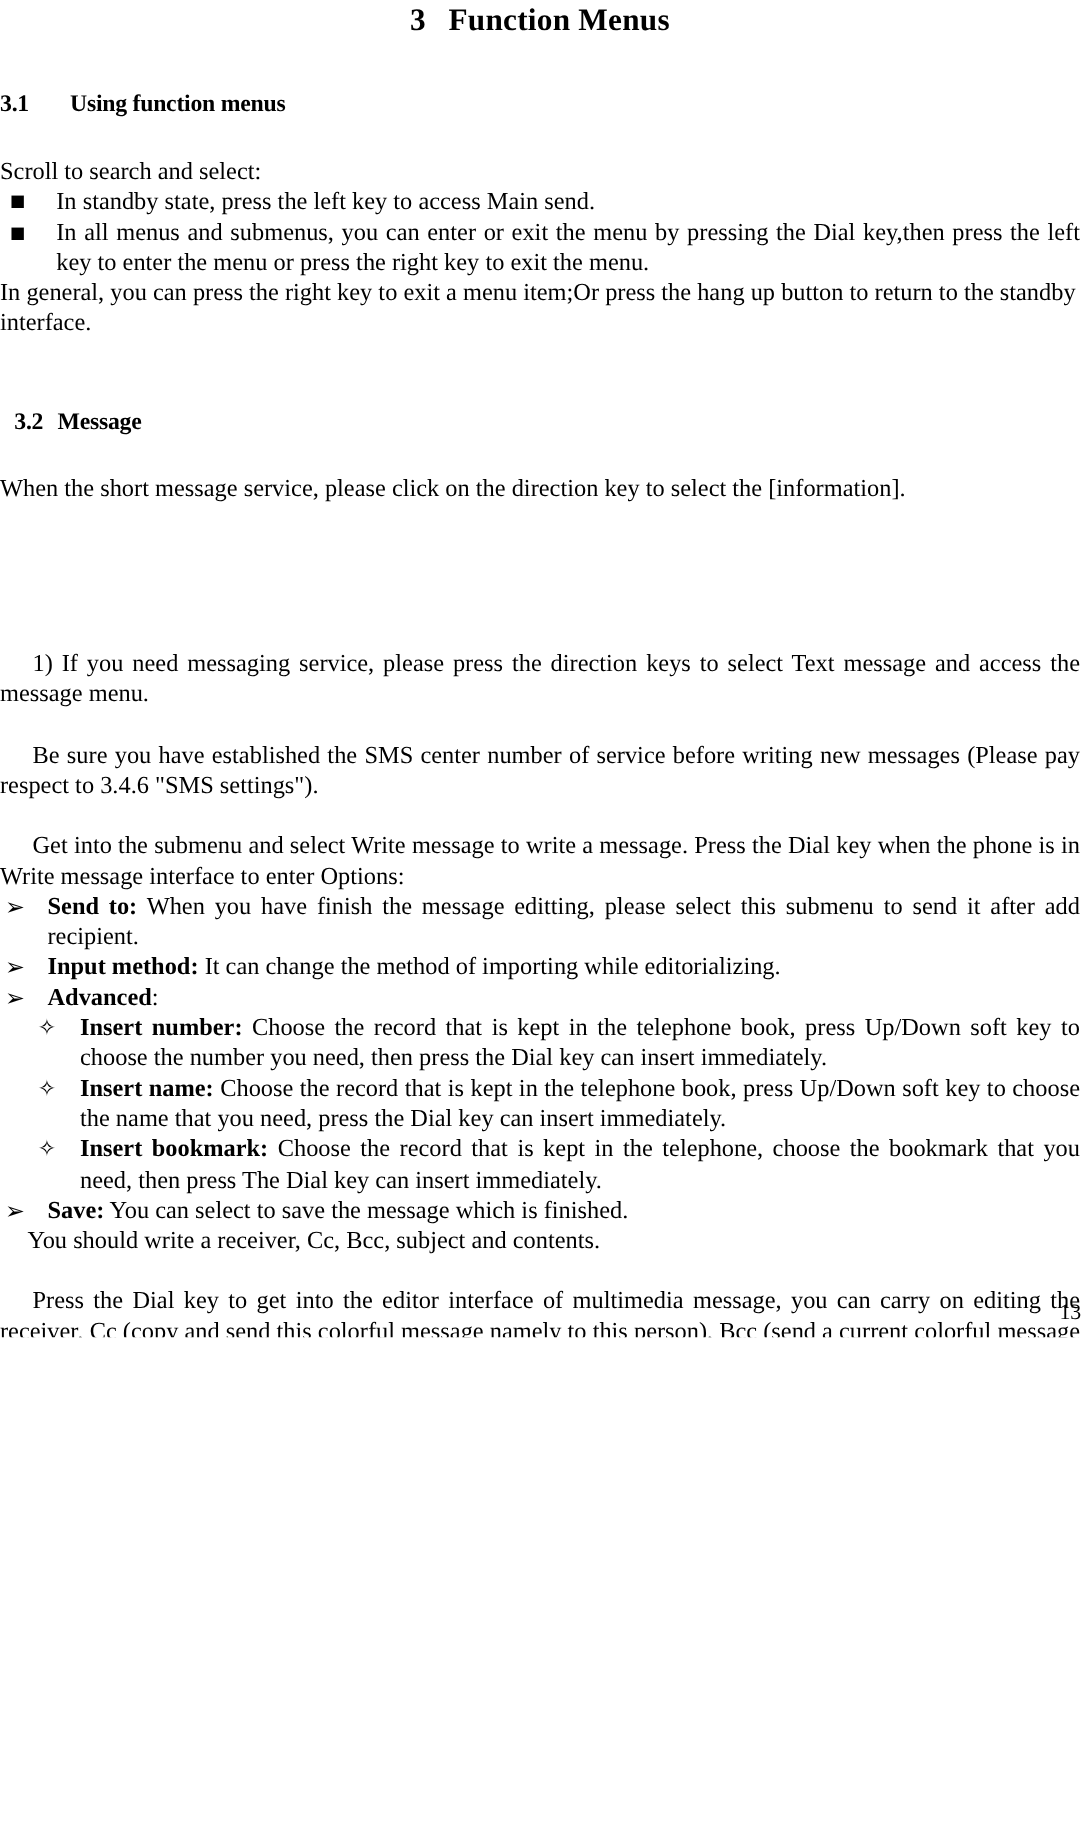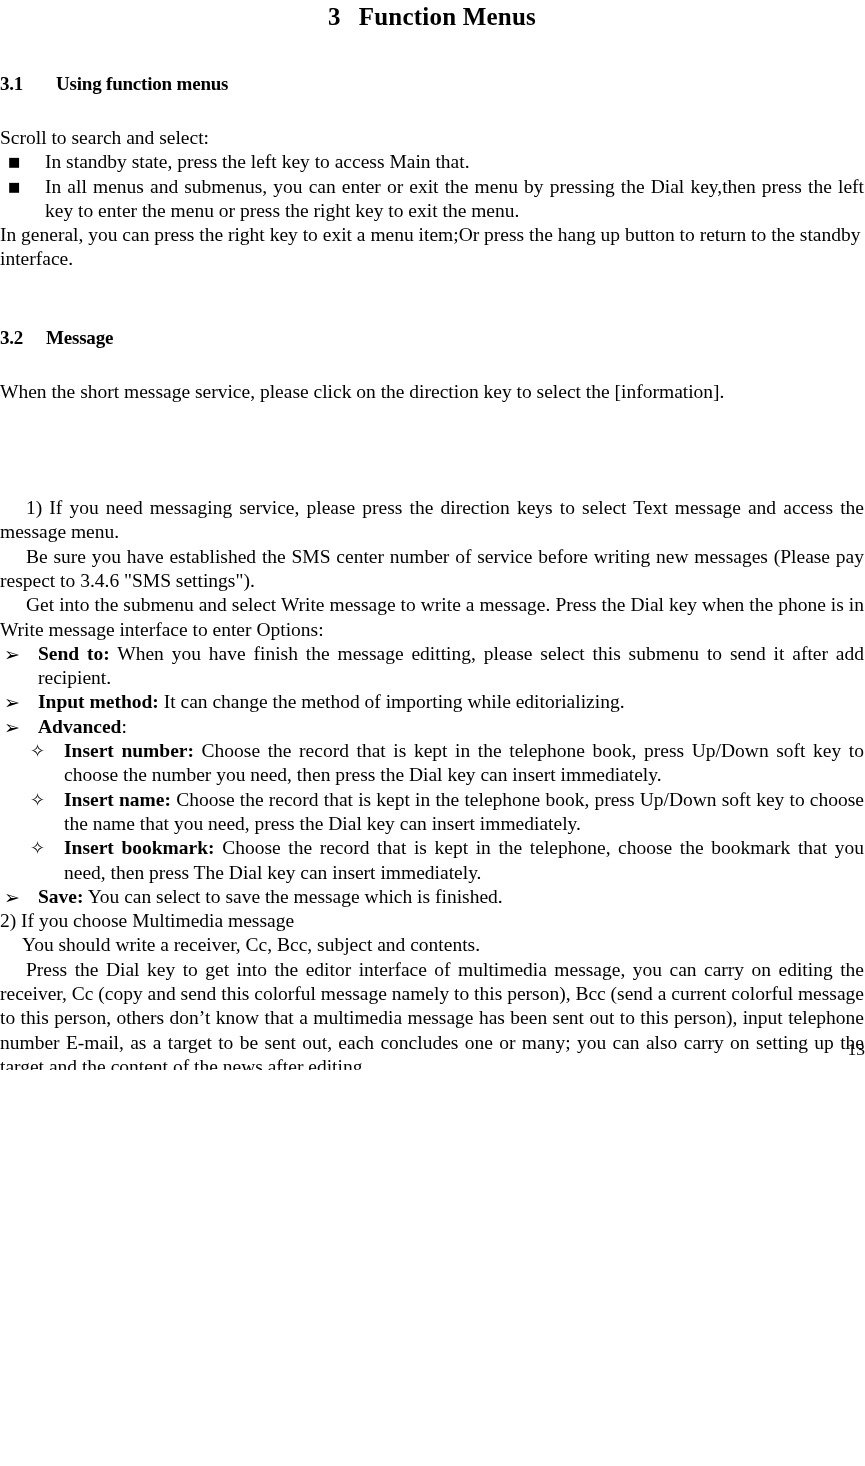--- a/index.html
+++ b/index.html
@@ -33,33 +33,33 @@
     font-family: Liberation Serif, serif;
     font-weight: bold;
     font-size: 19px;
     line-height: 24px;
     margin: 0;
     padding: 0;
     letter-spacing: -0.2px;
   }
   .h2 .num { display: inline-block; }
   .h2.lvl1 .num { min-width: 56px; }
-  .h2.lvl2 .num { min-width: 46px; }
+  .h2.lvl2 .num { min-width: 46px; text-align: center; }
   .h2.lvl3 .num { min-width: 60px; }
 
   p.body {
     font-size: 19.5px;
     line-height: 24.3px;
     margin: 0;
     padding: 0;
     text-align: justify;
     text-justify: inter-word;
   }
   p.body.noj { text-align: left; }
-  p.indent { text-indent: 26px; }
+  p.indent { text-indent: 26px; margin-top: 24px; }
 
   b, .b { font-weight: bold; }
 
   
   ul.lvl-square, ul.lvl-arrow, ul.lvl-diamond {
     list-style: none;
     margin: 0;
     padding: 0;
   }
   ul.lvl-square > li,
@@ -147,21 +147,21 @@
       <span class="num">3.1</span><span>Using function menus</span>
     </h2>
 
     <div class="sp-4"></div>
 
     <p class="body noj">Scroll to search and select:</p>
 
     <ul class="lvl-square">
       <li>
         <span class="mk">■</span>
-        <span>In standby state, press the left key to access Main that.</span>
+        <span>In standby state, press the left key to access Main send.</span>
       </li>
       <li>
         <span class="mk">■</span>
         <span>In all menus and submenus, you can enter or exit the menu by pressing the Dial key,then press the left key to enter the menu or press the right key to exit the menu.</span>
       </li>
     </ul>
 
 
     <p class="body noj">In general, you can press the right key to exit a menu item;Or press the hang up button to return to the standby interface.</p>
 
@@ -216,21 +216,20 @@
       </li>
     </ul>
 
     <ul class="lvl-arrow">
       <li>
         <span class="mk">➢</span>
         <b>Save:</b><span> You can select to save the message which is finished.</span>
       </li>
     </ul>
 
-    <p class="body noj">2)    If    you choose Multimedia message</p>
     <p class="body noj" style="padding-left:22px">You should write a receiver, Cc, Bcc, subject and contents.</p>
 
     <p class="body indent">Press the Dial key to get into the editor interface of multimedia message, you can carry on editing the receiver, Cc (copy and send this colorful message namely to this person), Bcc (send a current colorful message to this person, others don’t know that a multimedia message has been sent out to this person), input telephone number E-mail, as a target to be sent out, each concludes one or many; you can also carry on setting up the target and the content of the news after editing</p>
 
   </div>
 
   <div class="pagenum">13</div>
 </div>
 
 </body></html>

